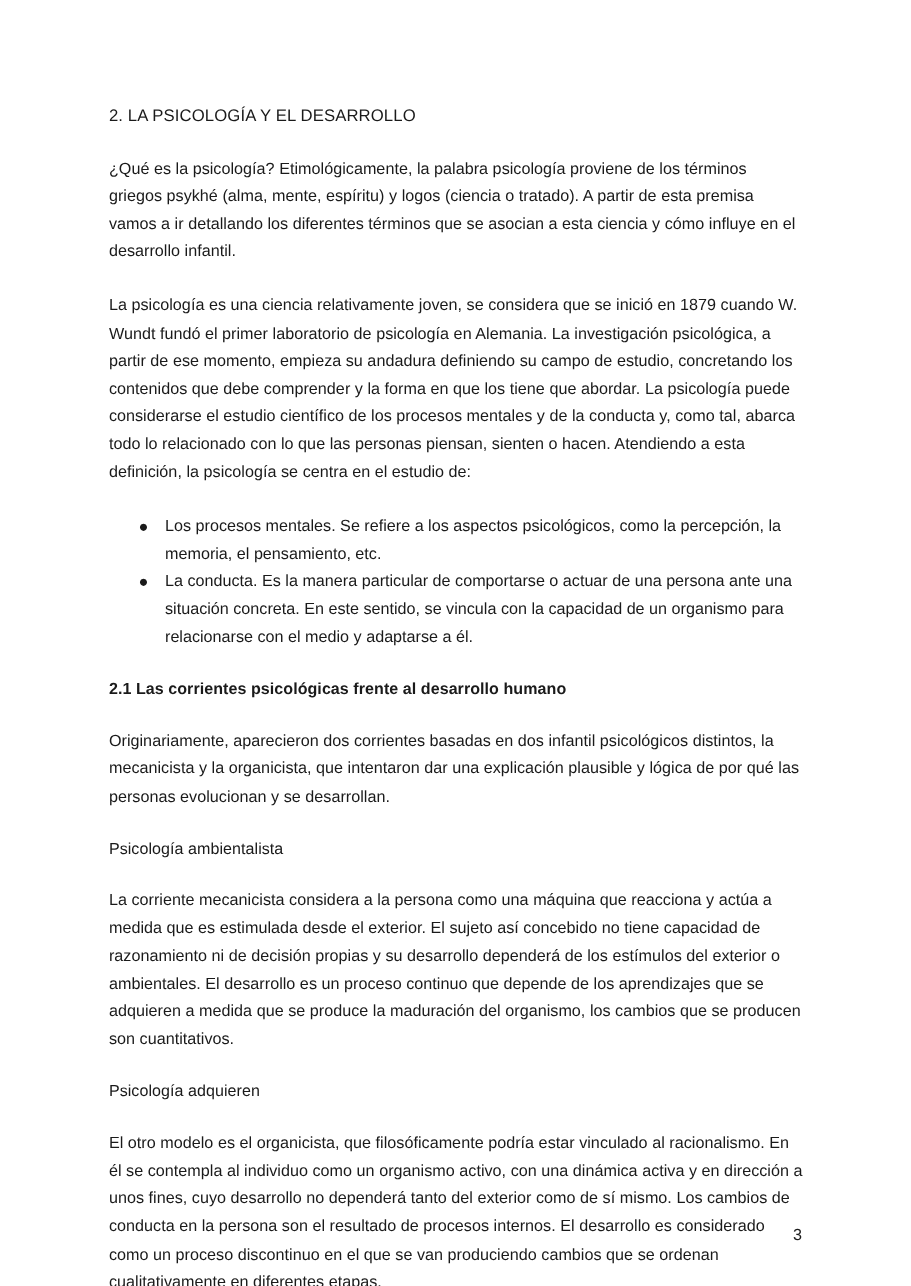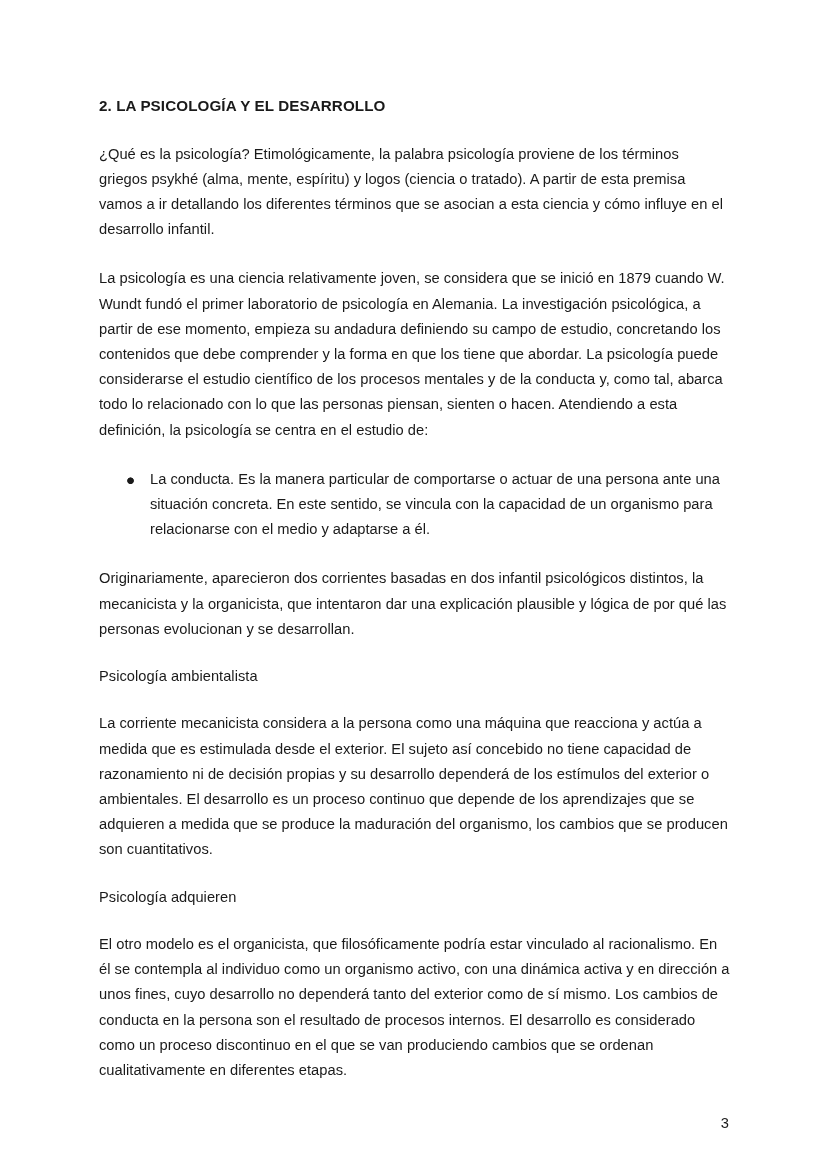--- a/index.html
+++ b/index.html
@@ -23,21 +23,21 @@
     overflow: hidden;
   }
   .content {
     position: absolute;
     left: 99px;
     top: 96px;
     width: 632px;
   }
   h1.section-title {
     font-size: 15.2px;
-    font-weight: bold;
+    font-weight: normal;
     line-height: 1.35;
     margin: 0 0 25px 0;
     letter-spacing: 0.1px;
   }
   h2.subsection-title {
     font-size: 14.6px;
     font-weight: bold;
     line-height: 1.4;
     margin: 0 0 25px 0;
     letter-spacing: 0.05px;
@@ -93,27 +93,29 @@
 
     <h1 class="section-title">2. LA PSICOLOGÍA Y EL DESARROLLO</h1>
 
     <p class="body-text">¿Qué es la psicología? Etimológicamente, la palabra psicología proviene de los términos griegos psykhé (alma, mente, espíritu) y logos (ciencia o tratado). A partir de esta premisa vamos a ir detallando los diferentes términos que se asocian a esta ciencia y cómo influye en el desarrollo infantil.</p>
 
     <p class="body-text">La psicología es una ciencia relativamente joven, se considera que se inició en 1879 cuando W. Wundt fundó el primer laboratorio de psicología en Alemania. La investigación psicológica, a partir de ese momento, empieza su andadura definiendo su campo de estudio, concretando los contenidos que debe comprender y la forma en que los tiene que abordar. La psicología puede considerarse el estudio científico de los procesos mentales y de la conducta y, como tal, abarca todo lo relacionado con lo que las personas piensan, sienten o hacen. Atendiendo a esta definición, la psicología se centra en el estudio de:</p>
 
     <ul class="bullet-list">
       <li>
         <span class="bullet-dot">●</span>
+        <span>Los procesos mentales. Se refiere a los aspectos psicológicos, como la percepción, la memoria, el pensamiento, etc.</span>
       </li>
       <li>
         <span class="bullet-dot">●</span>
         <span>La conducta. Es la manera particular de comportarse o actuar de una persona ante una situación concreta. En este sentido, se vincula con la capacidad de un organismo para relacionarse con el medio y adaptarse a él.</span>
       </li>
     </ul>
 
+    <h2 class="subsection-title">2.1 Las corrientes psicológicas frente al desarrollo humano</h2>
 
     <p class="body-text">Originariamente, aparecieron dos corrientes basadas en dos infantil psicológicos distintos, la mecanicista y la organicista, que intentaron dar una explicación plausible y lógica de por qué las personas evolucionan y se desarrollan.</p>
 
     <h3 class="sub-heading">Psicología ambientalista</h3>
 
     <p class="body-text">La corriente mecanicista considera a la persona como una máquina que reacciona y actúa a medida que es estimulada desde el exterior. El sujeto así concebido no tiene capacidad de razonamiento ni de decisión propias y su desarrollo dependerá de los estímulos del exterior o ambientales. El desarrollo es un proceso continuo que depende de los aprendizajes que se adquieren a medida que se produce la maduración del organismo, los cambios que se producen son cuantitativos.</p>
 
     <h3 class="sub-heading">Psicología adquieren</h3>
 
     <p class="body-text">El otro modelo es el organicista, que filosóficamente podría estar vinculado al racionalismo. En él se contempla al individuo como un organismo activo, con una dinámica activa y en dirección a unos fines, cuyo desarrollo no dependerá tanto del exterior como de sí mismo. Los cambios de conducta en la persona son el resultado de procesos internos. El desarrollo es considerado como un proceso discontinuo en el que se van produciendo cambios que se ordenan cualitativamente en diferentes etapas.</p>

